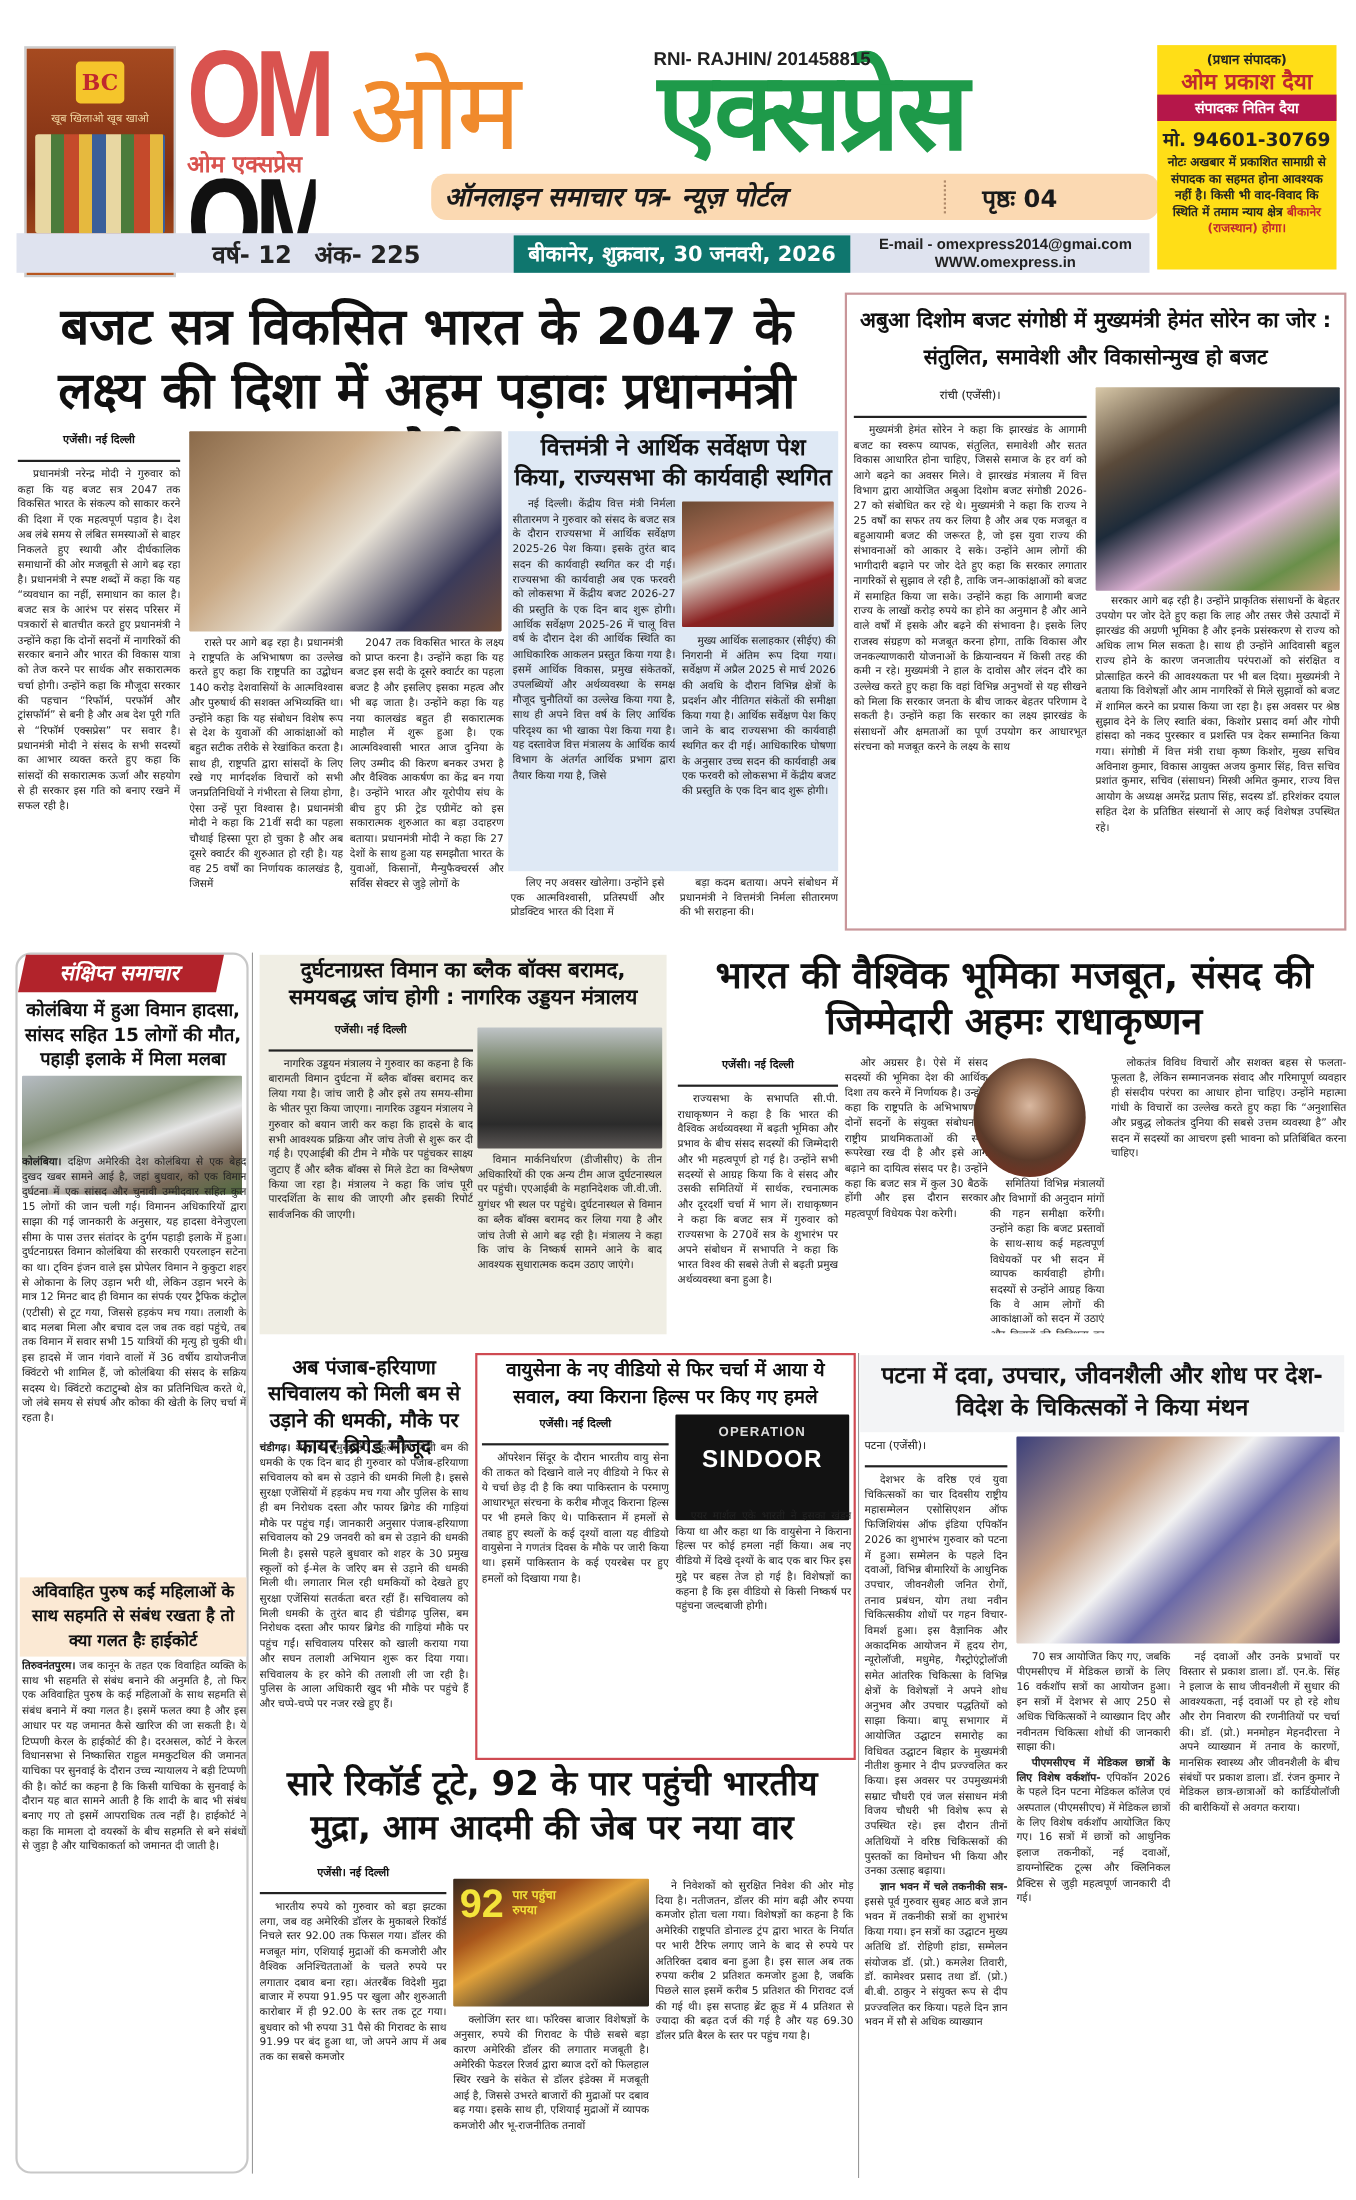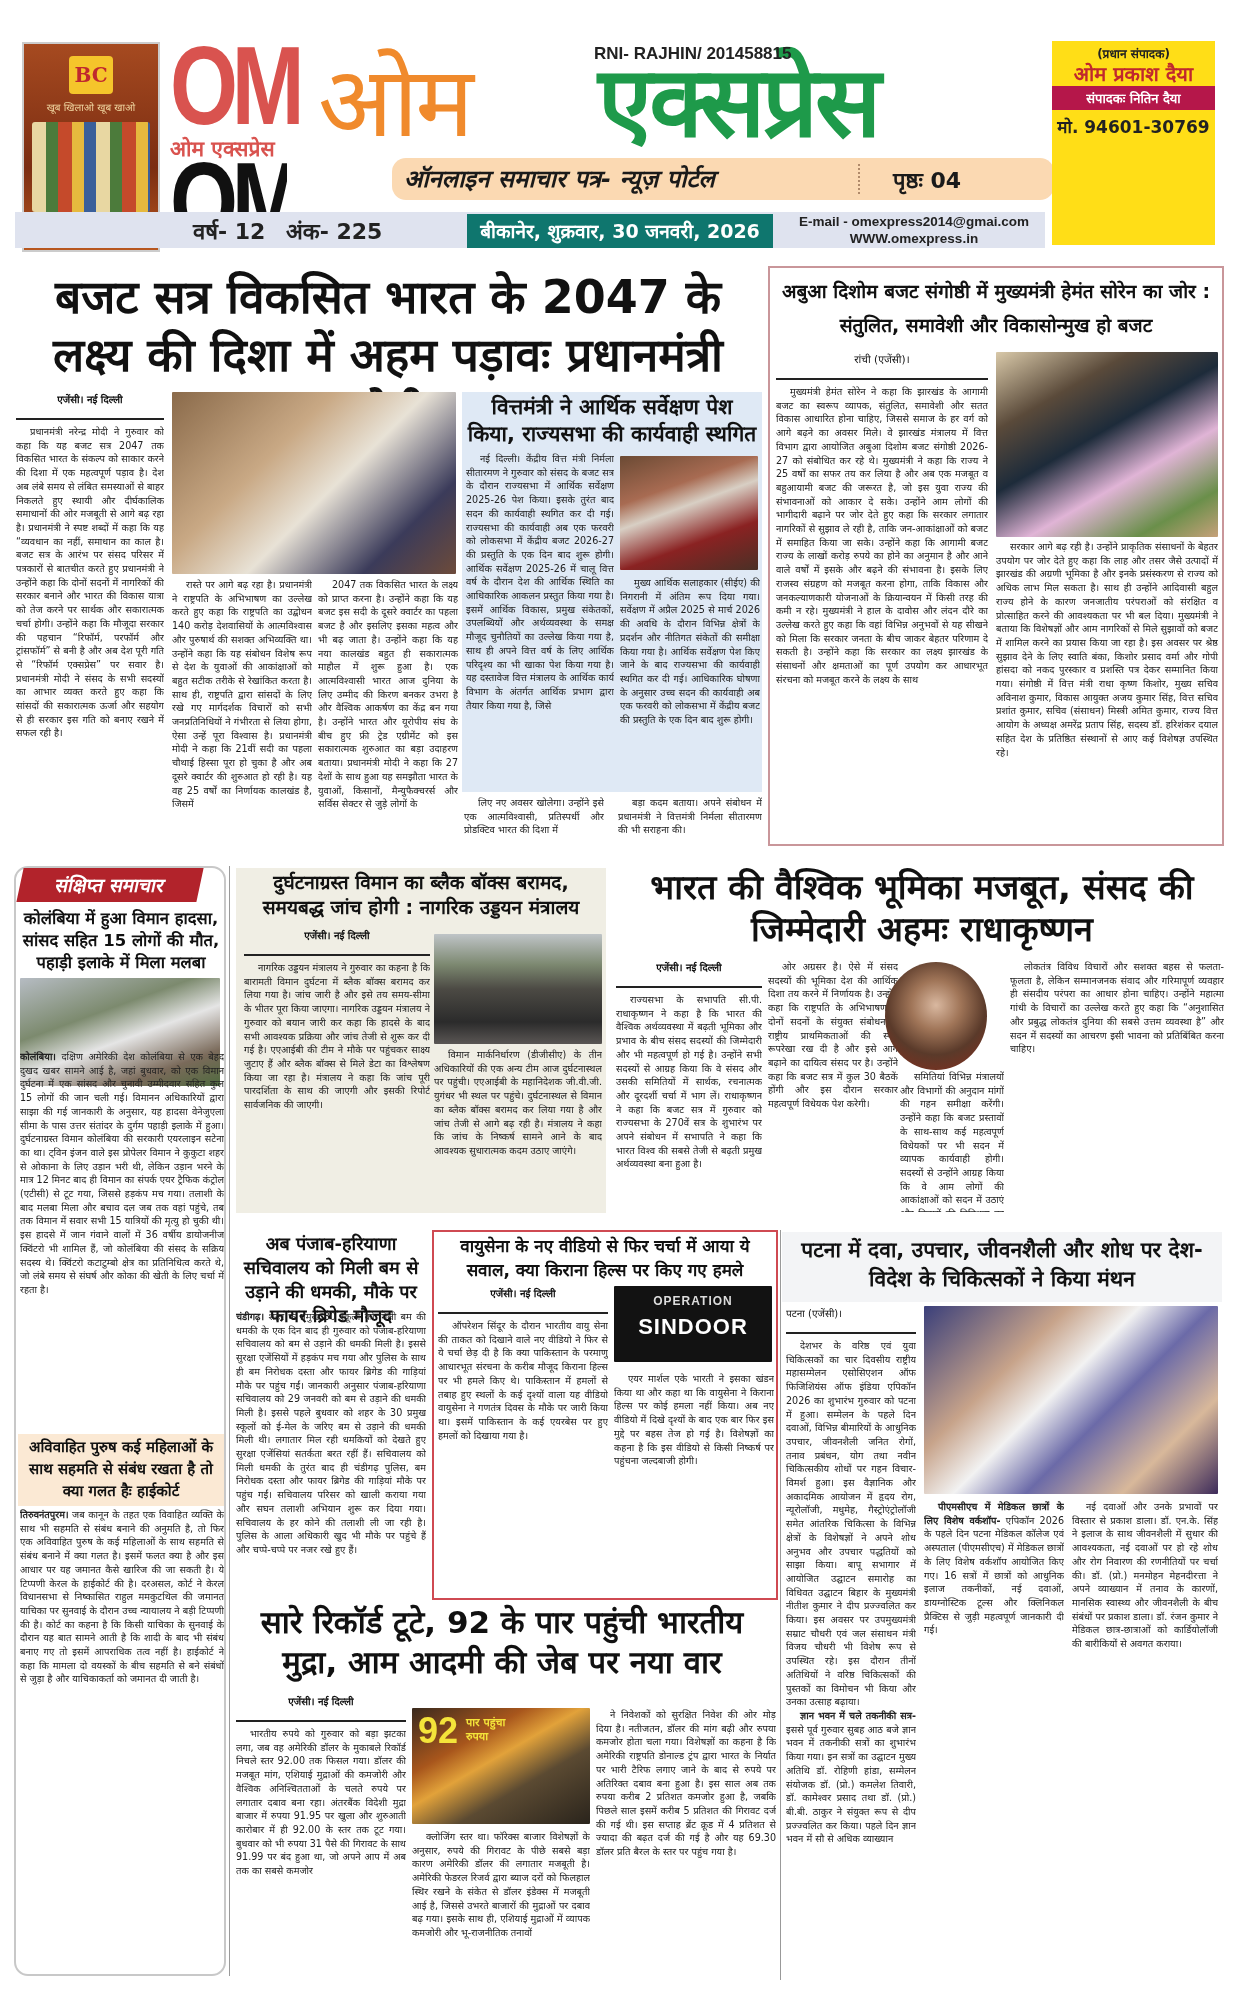--- a/index.html
+++ b/index.html
@@ -93,20 +93,24 @@
 <div class="abs email">
   <div>E-mail - omexpress2014@gmai.com</div>
   <div>WWW.omexpress.in</div>
 </div>
 
 <div class="abs editor-box">
   <div class="ed-role">(प्रधान संपादक)</div>
   <div class="ed-name">ओम प्रकाश दैया</div>
   <div class="ed-sub">संपादकः नितिन दैया</div>
   <div class="ed-phone">मो. 94601-30769</div>
+  <div class="ed-note">
+    <span>नोटः अखबार में प्रकाशित सामाग्री से संपादक का सहमत होना आवश्यक नहीं है। किसी भी वाद-विवाद कि स्थिति में तमाम न्याय क्षेत्र</span>
+    <span class="red">बीकानेर (राजस्थान) होगा।</span>
+  </div>
 </div>
 
 <div class="abs hl hl-main">बजट सत्र विकसित भारत के 2047 के लक्ष्य की दिशा में अहम पड़ावः प्रधानमंत्री मोदी</div>
 
 <div class="col" style="left:16px;top:392px;width:148px;height:460px;">
   <div class="byline">एजेंसी। नई दिल्ली</div>
   <div class="body">
       <p>प्रधानमंत्री नरेन्द्र मोदी ने गुरुवार को कहा कि यह बजट सत्र 2047 तक विकसित भारत के संकल्प को साकार करने की दिशा में एक महत्वपूर्ण पड़ाव है। देश अब लंबे समय से लंबित समस्याओं से बाहर निकलते हुए स्थायी और दीर्घकालिक समाधानों की ओर मजबूती से आगे बढ़ रहा है। प्रधानमंत्री ने स्पष्ट शब्दों में कहा कि यह “व्यवधान का नहीं, समाधान का काल है। बजट सत्र के आरंभ पर संसद परिसर में पत्रकारों से बातचीत करते हुए प्रधानमंत्री ने उन्होंने कहा कि दोनों सदनों में नागरिकों की सरकार बनाने और भारत की विकास यात्रा को तेज करने पर सार्थक और सकारात्मक चर्चा होगी। उन्होंने कहा कि मौजूदा सरकार की पहचान “रिफॉर्म, परफॉर्म और ट्रांसफॉर्म” से बनी है और अब देश पूरी गति से “रिफॉर्म एक्सप्रेस” पर सवार है। प्रधानमंत्री मोदी ने संसद के सभी सदस्यों का आभार व्यक्त करते हुए कहा कि सांसदों की सकारात्मक ऊर्जा और सहयोग से ही सरकार इस गति को बनाए रखने में सफल रही है।</p>
     </div>
 </div>
@@ -219,21 +223,21 @@
 </div>
 
 <div class="abs iaf-box"></div>
 <div class="abs hl" style="left:436px;top:1234px;width:338px;font-size:17px;line-height:24px;">वायुसेना के नए वीडियो से फिर चर्चा में आया ये सवाल, क्या किराना हिल्स पर किए गए हमले</div>
 <div class="col" style="left:438px;top:1286px;width:170px;height:308px;">
   <div class="byline">एजेंसी। नई दिल्ली</div>
   <div class="body">
       <p>ऑपरेशन सिंदूर के दौरान भारतीय वायु सेना की ताकत को दिखाने वाले नए वीडियो ने फिर से ये चर्चा छेड़ दी है कि क्या पाकिस्तान के परमाणु आधारभूत संरचना के करीब मौजूद किराना हिल्स पर भी हमले किए थे। पाकिस्तान में हमलों से तबाह हुए स्थलों के कई दृश्यों वाला यह वीडियो वायुसेना ने गणतंत्र दिवस के मौके पर जारी किया था। इसमें पाकिस्तान के कई एयरबेस पर हुए हमलों को दिखाया गया है।</p>
     </div>
 </div>
-<div class="photo" style="left:614px;top:1286px;width:158px;height:76px;background:#121212;text-align:center;">
+<div class="photo" style="left:614px;top:1286px;width:158px;height:96px;background:#121212;text-align:center;">
   <div style="color:#ddd;font-family:'Liberation Sans',sans-serif;font-weight:bold;font-size:12px;margin-top:8px;letter-spacing:1px;">OPERATION</div>
   <div style="color:#fff;font-family:'Liberation Sans',sans-serif;font-weight:bold;font-size:22px;margin-top:6px;letter-spacing:1px;">SINDOOR</div>
 </div>
 <div class="col" style="left:614px;top:1372px;width:160px;height:222px;">
   <div class="body">
       <p>एयर मार्शल एके भारती ने इसका खंडन किया था और कहा था कि वायुसेना ने किराना हिल्स पर कोई हमला नहीं किया। अब नए वीडियो में दिखे दृश्यों के बाद एक बार फिर इस मुद्दे पर बहस तेज हो गई है। विशेषज्ञों का कहना है कि इस वीडियो से किसी निष्कर्ष पर पहुंचना जल्दबाजी होगी।</p>
     </div>
 </div>
 
 <div class="abs patna-box"></div>
@@ -241,20 +245,21 @@
 <div class="col" style="left:786px;top:1306px;width:130px;height:676px;">
   <div class="byline" style="font-weight:normal;text-align:left;">पटना (एजेंसी)।</div>
   <div class="body">
     <p>देशभर के वरिष्ठ एवं युवा चिकित्सकों का चार दिवसीय राष्ट्रीय महासम्मेलन एसोसिएशन ऑफ फिजिशियंस ऑफ इंडिया एपिकॉन 2026 का शुभारंभ गुरुवार को पटना में हुआ। सम्मेलन के पहले दिन दवाओं, विभिन्न बीमारियों के आधुनिक उपचार, जीवनशैली जनित रोगों, तनाव प्रबंधन, योग तथा नवीन चिकित्सकीय शोधों पर गहन विचार-विमर्श हुआ। इस वैज्ञानिक और अकादमिक आयोजन में हृदय रोग, न्यूरोलॉजी, मधुमेह, गैस्ट्रोएंट्रोलॉजी समेत आंतरिक चिकित्सा के विभिन्न क्षेत्रों के विशेषज्ञों ने अपने शोध अनुभव और उपचार पद्धतियों को साझा किया। बापू सभागार में आयोजित उद्घाटन समारोह का विधिवत उद्घाटन बिहार के मुख्यमंत्री नीतीश कुमार ने दीप प्रज्ज्वलित कर किया। इस अवसर पर उपमुख्यमंत्री सम्राट चौधरी एवं जल संसाधन मंत्री विजय चौधरी भी विशेष रूप से उपस्थित रहे। इस दौरान तीनों अतिथियों ने वरिष्ठ चिकित्सकों की पुस्तकों का विमोचन भी किया और उनका उत्साह बढ़ाया।</p>
     <p><b>ज्ञान भवन में चले तकनीकी सत्र-</b> <span>इससे पूर्व गुरुवार सुबह आठ बजे ज्ञान भवन में तकनीकी सत्रों का शुभारंभ किया गया। इन सत्रों का उद्घाटन मुख्य अतिथि डॉ. रोहिणी हांडा, सम्मेलन संयोजक डॉ. (प्रो.) कमलेश तिवारी, डॉ. कामेश्वर प्रसाद तथा डॉ. (प्रो.) बी.बी. ठाकुर ने संयुक्त रूप से दीप प्रज्ज्वलित कर किया। पहले दिन ज्ञान भवन में सौ से अधिक व्याख्यान</span></p>
   </div>
 </div>
 <div class="photo" style="left:924px;top:1306px;width:294px;height:188px;background:linear-gradient(135deg,#3a3f7a 0%,#c7a38a 30%,#f2f2f2 45%,#6b6aa8 60%,#d8b89a 80%,#3d2b5a 100%);"></div>
 <div class="col" style="left:924px;top:1500px;width:140px;height:482px;">
   <div class="body">
+    <p>70 सत्र आयोजित किए गए, जबकि पीएमसीएच में मेडिकल छात्रों के लिए 16 वर्कशॉप सत्रों का आयोजन हुआ। इन सत्रों में देशभर से आए 250 से अधिक चिकित्सकों ने व्याख्यान दिए और नवीनतम चिकित्सा शोधों की जानकारी साझा की।</p>
     <p><b>पीएमसीएच में मेडिकल छात्रों के लिए विशेष वर्कशॉप-</b> <span>एपिकॉन 2026 के पहले दिन पटना मेडिकल कॉलेज एवं अस्पताल (पीएमसीएच) में मेडिकल छात्रों के लिए विशेष वर्कशॉप आयोजित किए गए। 16 सत्रों में छात्रों को आधुनिक इलाज तकनीकों, नई दवाओं, डायग्नोस्टिक टूल्स और क्लिनिकल प्रैक्टिस से जुड़ी महत्वपूर्ण जानकारी दी गई।</span></p>
   </div>
 </div>
 <div class="col" style="left:1072px;top:1500px;width:146px;height:482px;">
   <div class="body">
       <p>नई दवाओं और उनके प्रभावों पर विस्तार से प्रकाश डाला। डॉ. एन.के. सिंह ने इलाज के साथ जीवनशैली में सुधार की आवश्यकता, नई दवाओं पर हो रहे शोध और रोग निवारण की रणनीतियों पर चर्चा की। डॉ. (प्रो.) मनमोहन मेहनदीरत्ता ने अपने व्याख्यान में तनाव के कारणों, मानसिक स्वास्थ्य और जीवनशैली के बीच संबंधों पर प्रकाश डाला। डॉ. रंजन कुमार ने मेडिकल छात्र-छात्राओं को कार्डियोलॉजी की बारीकियों से अवगत कराया।</p>
     </div>
 </div>
 
 <div class="abs hl" style="left:232px;top:1602px;width:540px;font-size:31px;line-height:40px;">सारे रिकॉर्ड टूटे, 92 के पार पहुंची भारतीय मुद्रा, आम आदमी की जेब पर नया वार</div>

